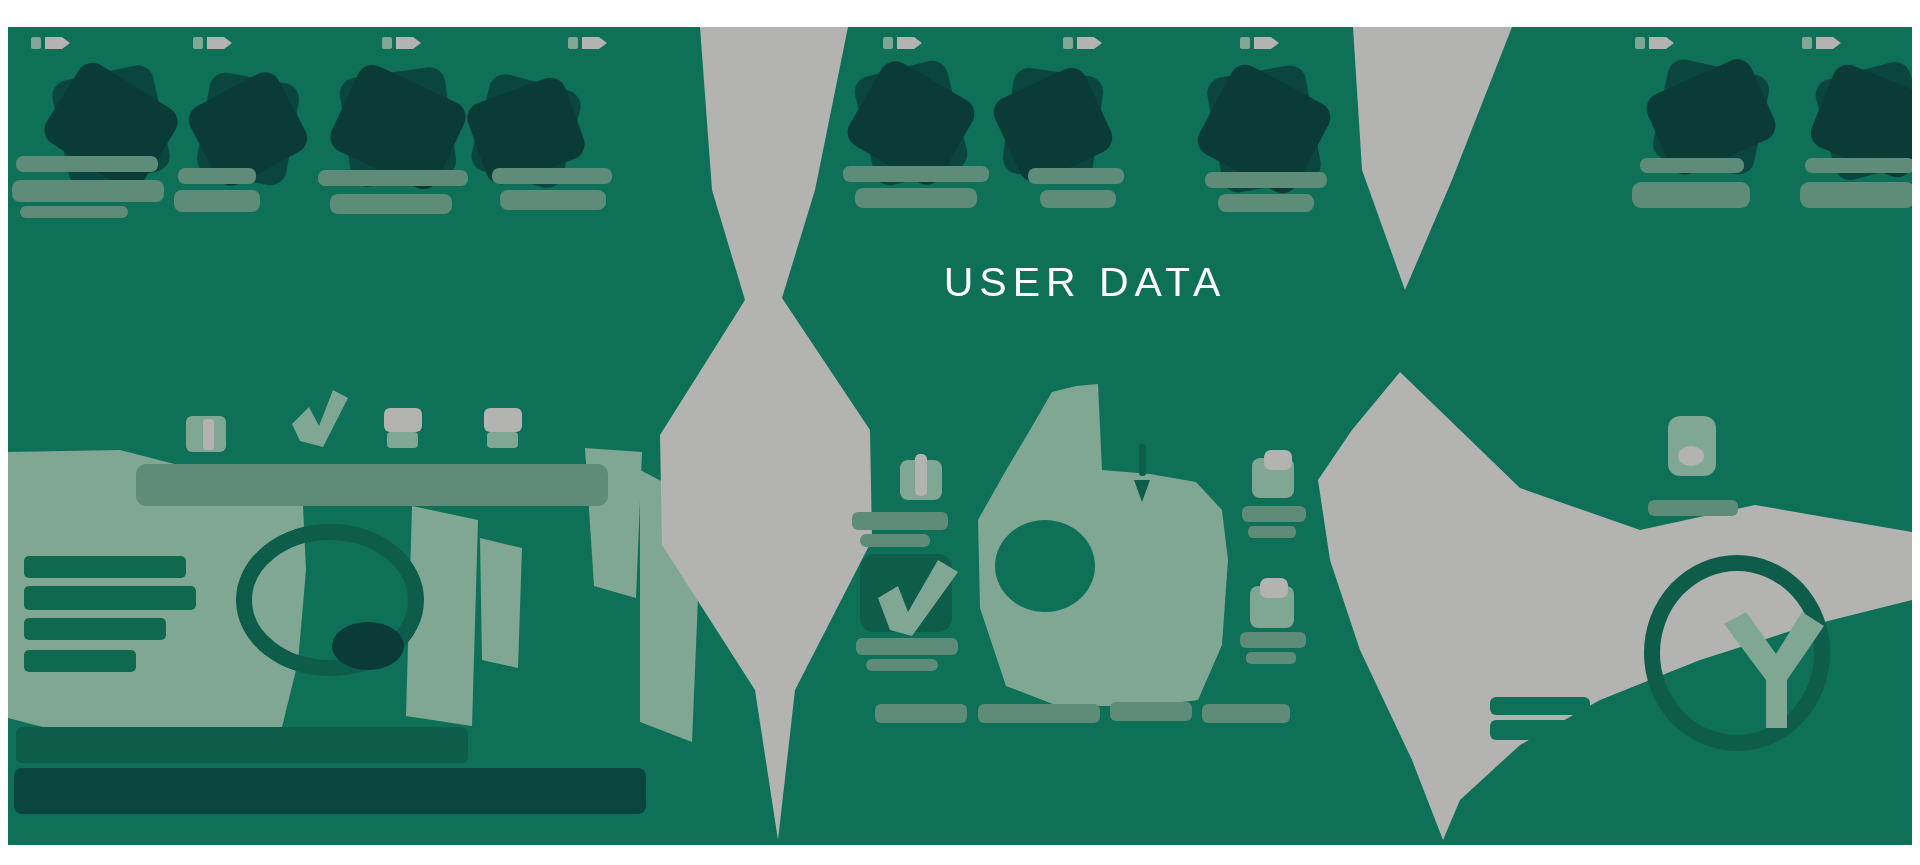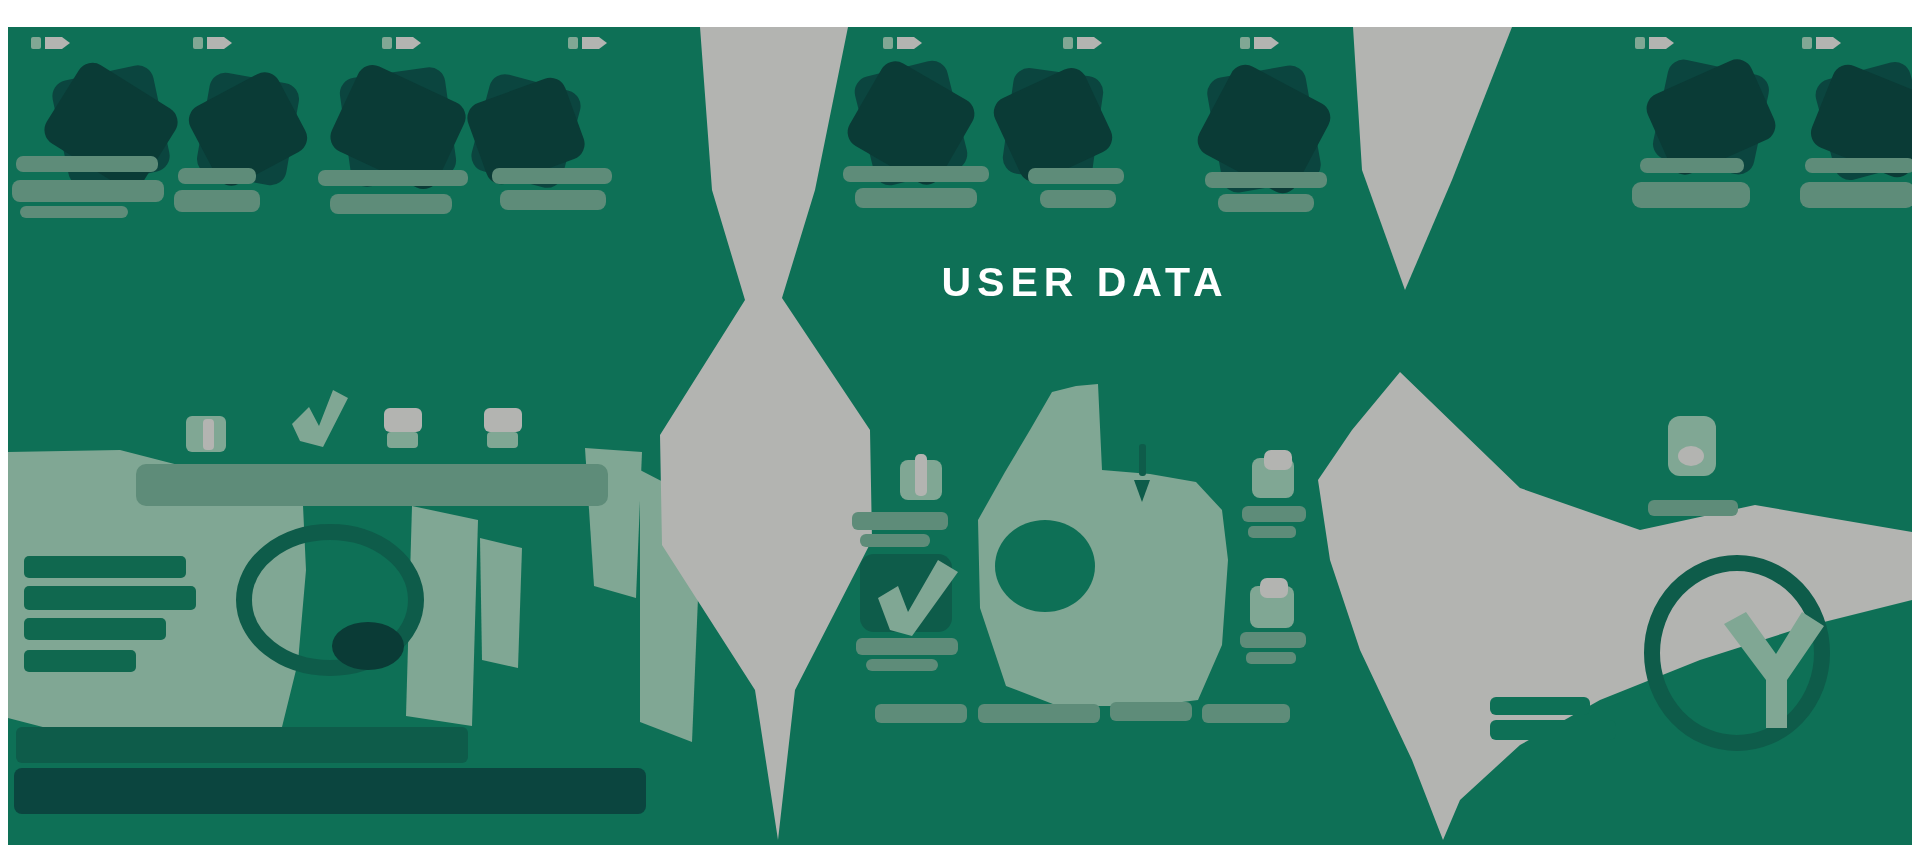--- a/index.html
+++ b/index.html
@@ -1,20 +1,20 @@
 <!DOCTYPE html>
 <html><head>
 <meta charset="utf-8">
 <style>
   html,body{margin:0;padding:0;background:#ffffff;}
   .stage{position:relative;width:1920px;height:865px;background:#ffffff;overflow:hidden;
          font-family:"Liberation Sans",sans-serif;}
   .stage svg{position:absolute;left:0;top:0;}
   .title{position:absolute;left:918px;top:260px;width:334px;height:44px;
-         color:#ffffff;font-size:41px;font-weight:bold;letter-spacing:6px;
+         color:#ffffff;font-size:41px;font-weight:normal;letter-spacing:6px;
          text-align:center;white-space:nowrap;line-height:44px;}
 </style>
 </head>
 <body>
 
 <div class="stage">
   <svg id="fig" width="1920" height="865" viewBox="0 0 1920 865">
       <rect x="8" y="27" width="1904" height="818" rx="0" fill="#0E7056"></rect>
       <polygon points="8,452 120,450 190,468 302,484 306,570 298,662 282,727 186,740 62,732 8,718" fill="#80A794"></polygon>
       <polygon points="412,506 478,520 472,726 406,716" fill="#80A794"></polygon>

